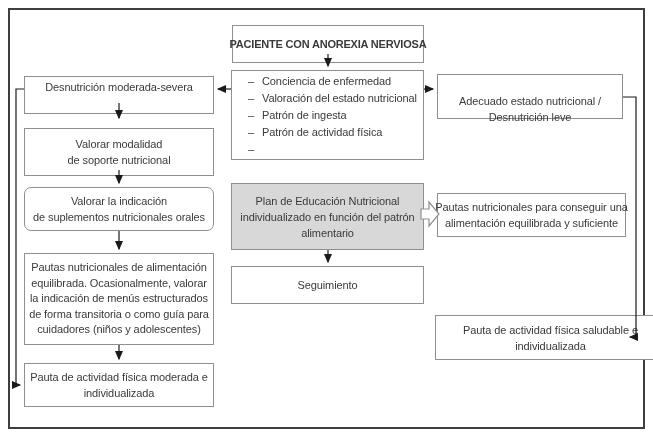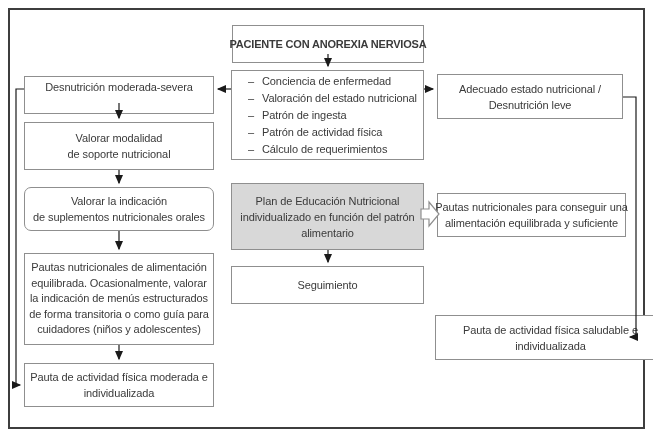--- a/index.html
+++ b/index.html
@@ -26,25 +26,25 @@
     left:231px;top:70px;width:193px;height:90px;
     align-items:stretch;text-align:left;padding:0 0 0 16px;line-height:17px;
   }
   .assessment .row{display:flex;}
   .assessment .dash{width:14px;flex:0 0 14px;}
   .plan{
     left:231px;top:183px;width:193px;height:67px;background:#d8d8d8;line-height:16px;
   }
   .seguimiento{left:231px;top:266px;width:193px;height:31px;}
   .l1{left:24px;top:76px;width:190px;height:27px;justify-content:flex-end;}
-  .l2{left:24px;top:122px;width:190px;height:48px;line-height:16px;}
+  .l2{left:24px;top:128px;width:190px;height:48px;line-height:16px;}
   .l3{left:24px;top:187px;width:190px;height:44px;line-height:16px;border-radius:7px;}
   .l4{left:24px;top:253px;width:190px;height:92px;line-height:15.5px;}
   .l5{left:24px;top:363px;width:190px;height:44px;line-height:16px;}
-  .r1{left:437px;top:74px;width:186px;height:45px;line-height:16px;}
+  .r1{left:437px;top:74px;width:186px;height:45px;line-height:16px;justify-content:space-between;}
   .r2{left:437px;top:193px;width:189px;height:44px;line-height:16px;}
   .r3{left:435px;top:315px;width:231px;height:45px;line-height:16px;}
   svg.overlay{position:absolute;left:0;top:0;width:653px;height:436px;pointer-events:none;}
 </style>
 </head>
 <body>
 
 <div class="canvas">
   <div class="frame"></div>
 
@@ -64,21 +64,20 @@
     <div class="row">
       <span class="dash">–</span>
       <span>Patrón de ingesta</span>
     </div>
     <div class="row">
       <span class="dash">–</span>
       <span>Patrón de actividad física</span>
     </div>
     <div class="row">
       <span class="dash">–</span>
-      <span>Cálculo de requerimientos</span>
     </div>
   </div>
 
   <div class="box plan">
     <div class="ln">Plan de Educación Nutricional</div>
     <div class="ln">individualizado en función del patrón</div>
     <div class="ln">alimentario</div>
   </div>
 
   <div class="box seguimiento">

